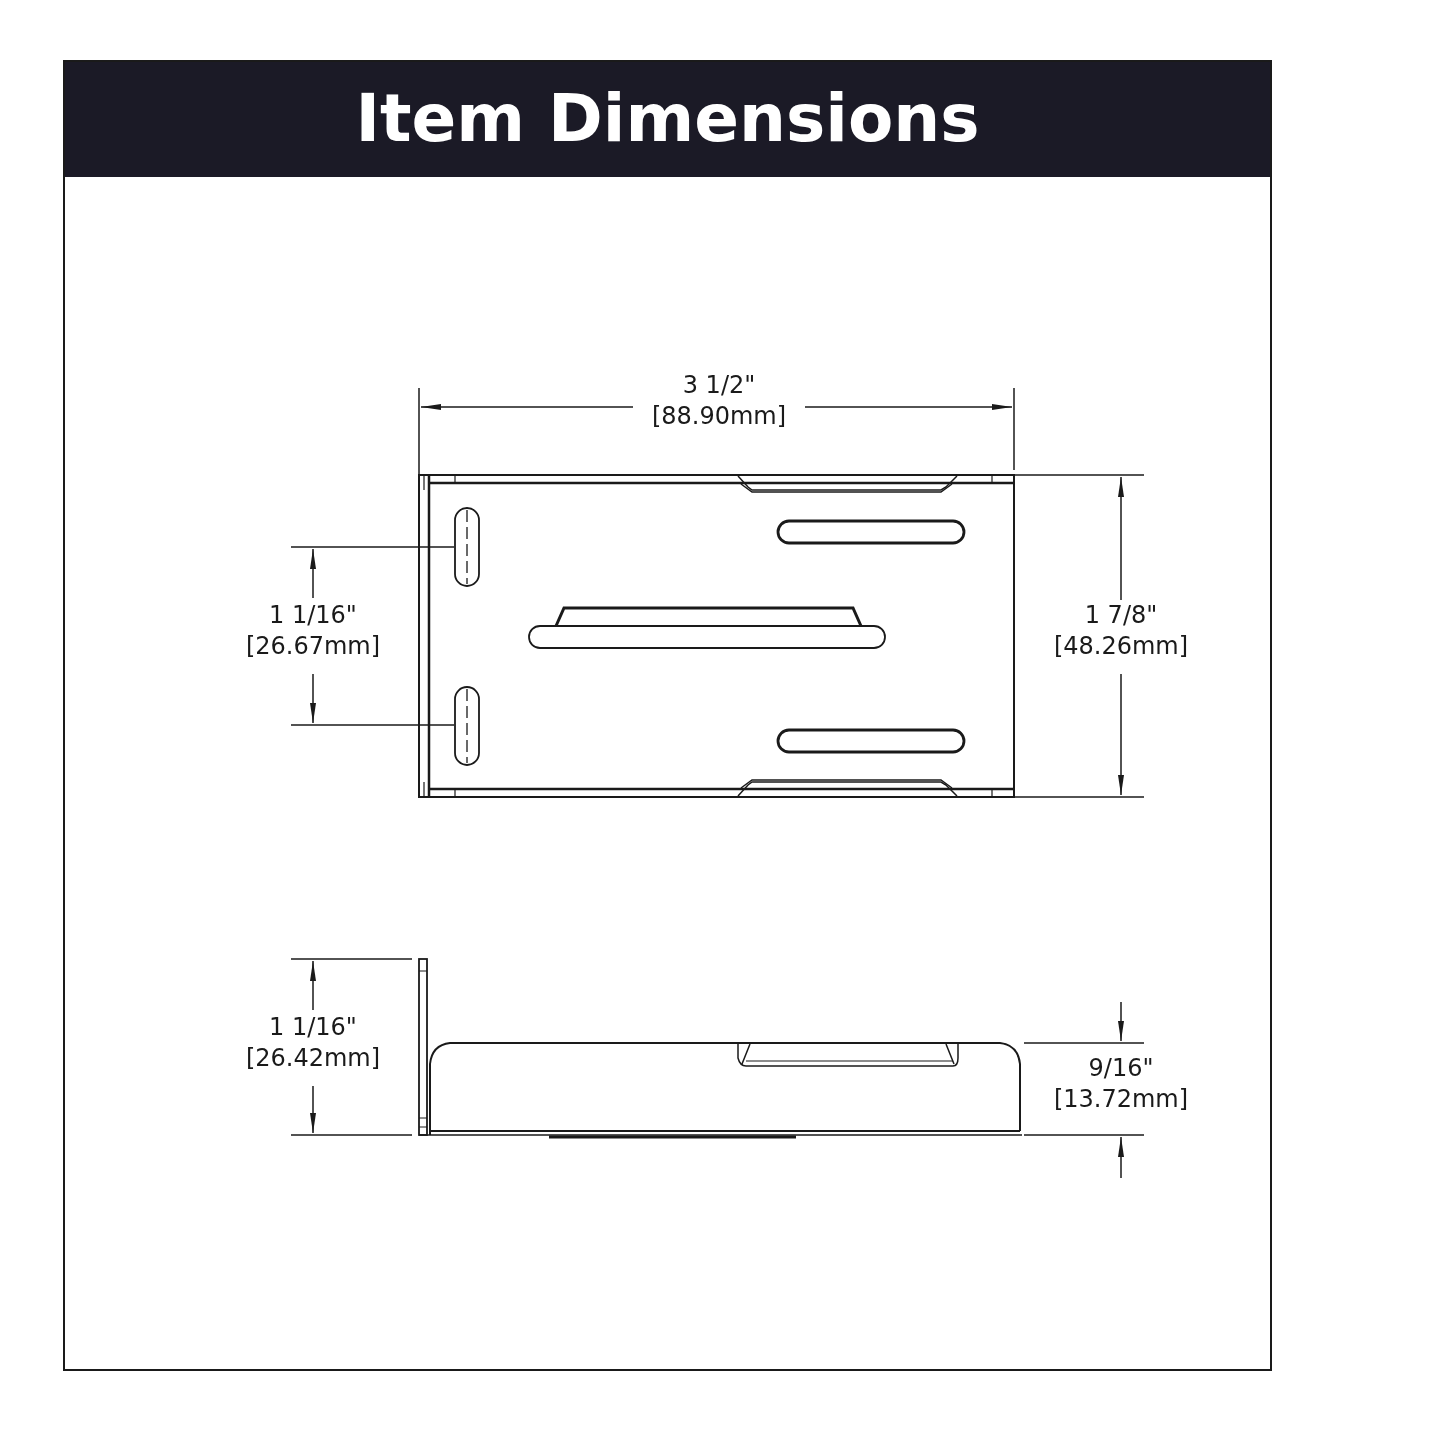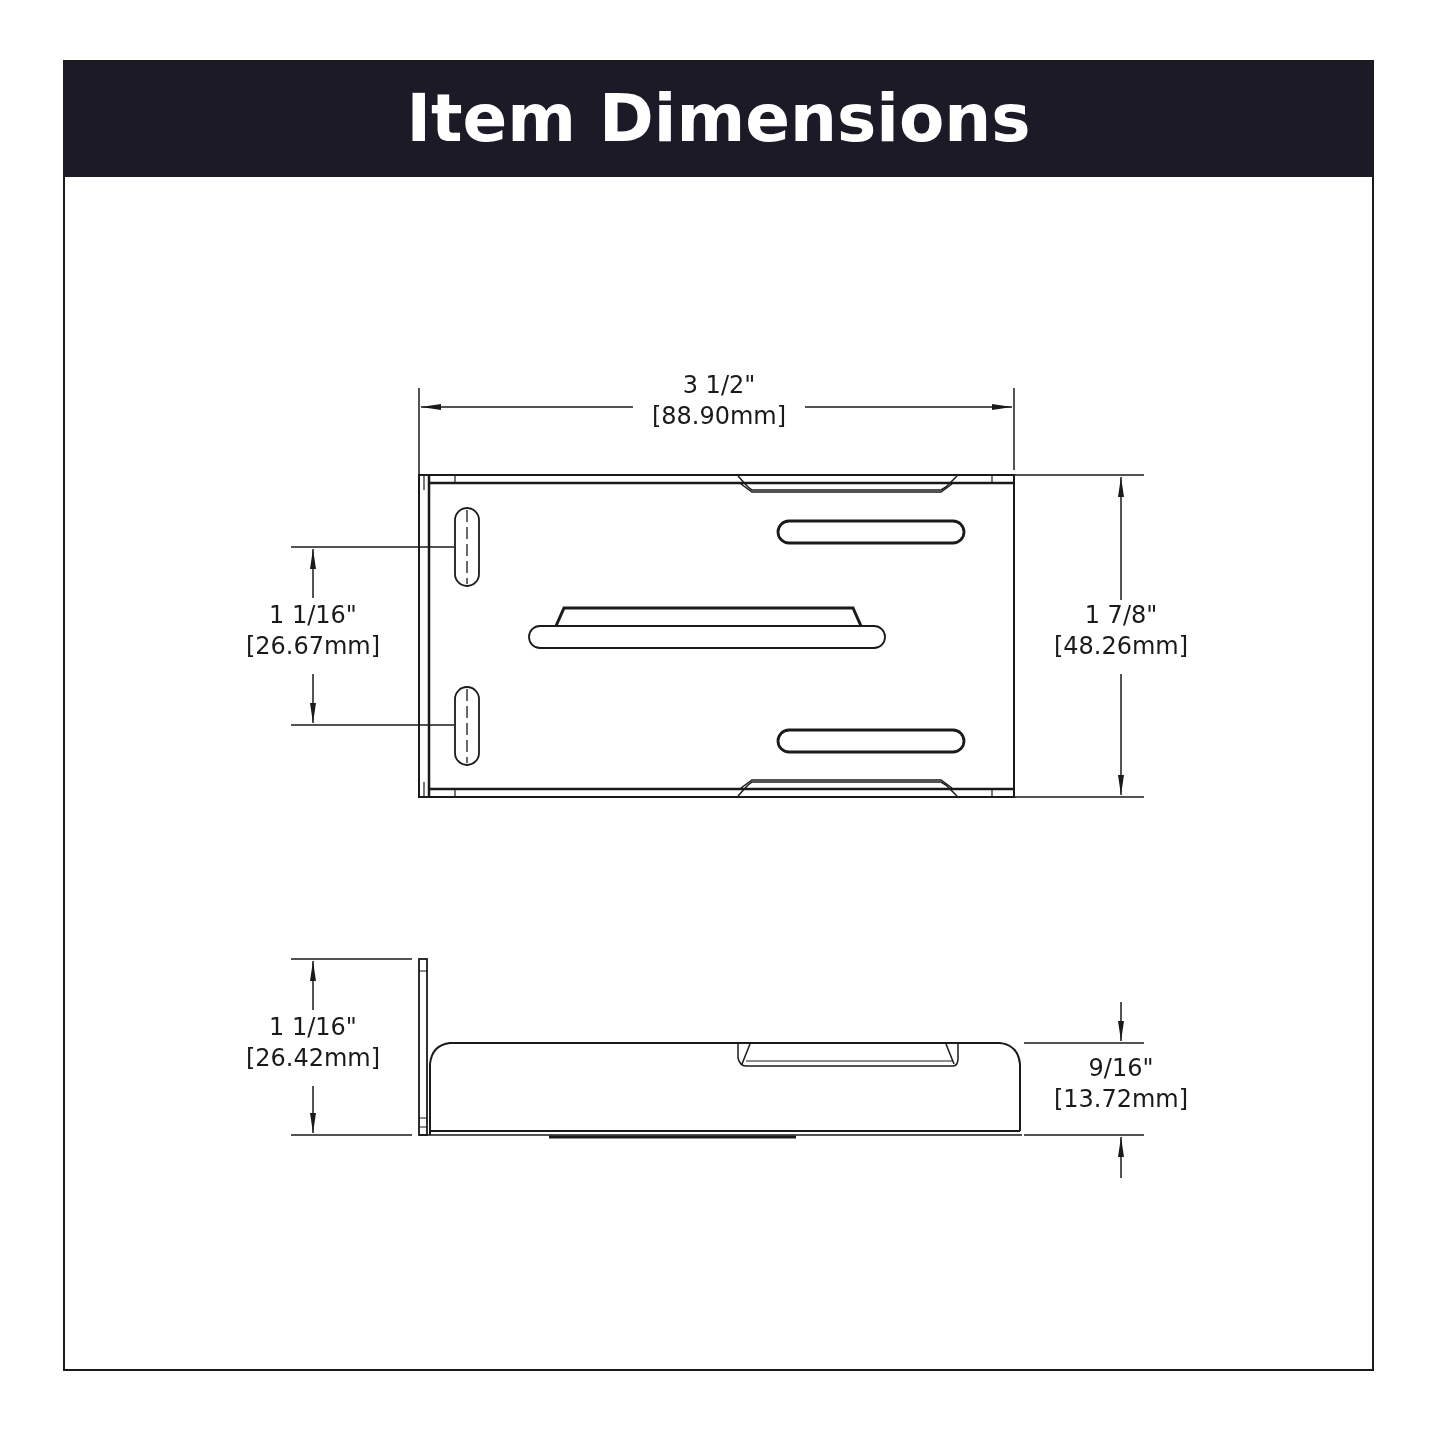--- a/index.html
+++ b/index.html
@@ -1,18 +1,18 @@
 <!DOCTYPE html>
 <html><head>
   <meta charset="utf-8">
   <style>
     html, body { margin: 0; padding: 0; background: #ffffff; }
     body { width: 1445px; height: 1445px; position: relative; overflow: hidden; font-family: "Liberation Sans", "DejaVu Sans", sans-serif; }
     .frame {
-      position: absolute; left: 63px; top: 60px; width: 1311px; height: 1311px;
+      position: absolute; left: 63px; top: 60px; width: 1209px; height: 1311px;
       border: 2px solid #1a1a1a; box-sizing: border-box; background: #ffffff;
     }
     .header {
       position: absolute; left: 0; top: 0; right: 0; height: 115px;
       background: #1b1a26; display: flex; align-items: center; justify-content: center;
     }
     .header-title {
       color: #ffffff; font-family: "DejaVu Sans", sans-serif; font-weight: bold;
       font-size: 66px; letter-spacing: 0px; line-height: 1; margin-top: -2px;
     }

